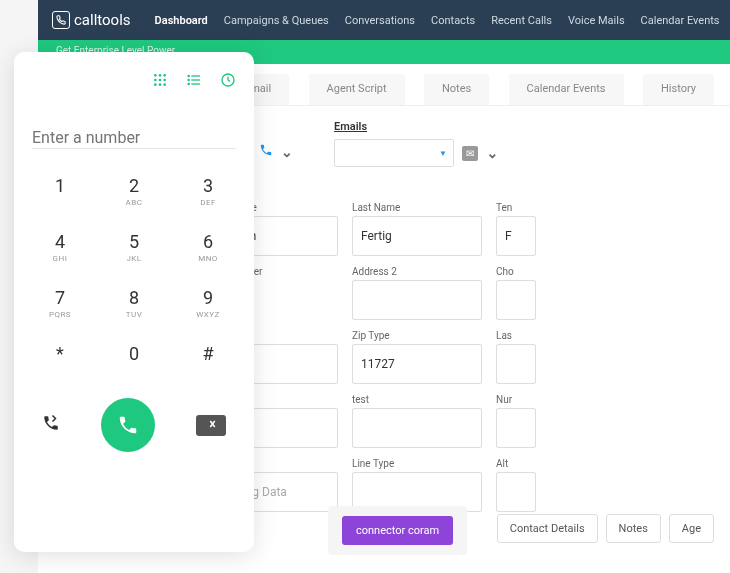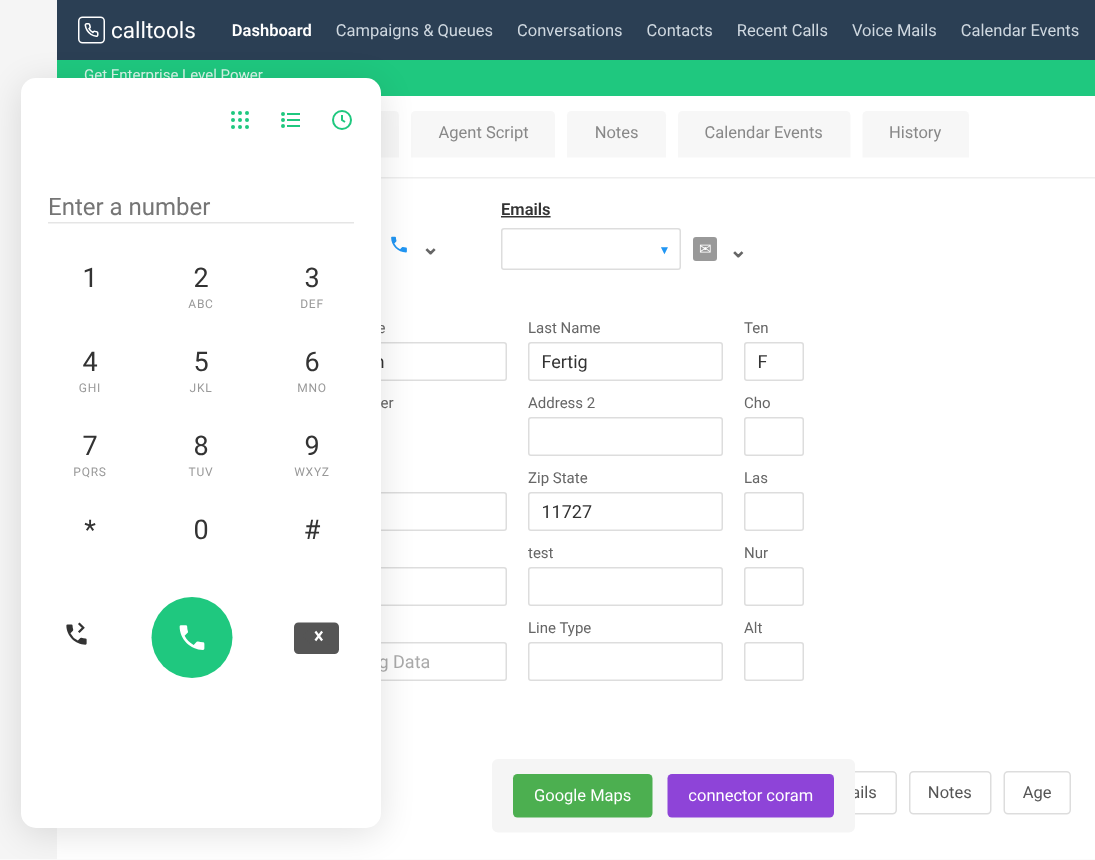--- a/index.html
+++ b/index.html
@@ -9,21 +9,21 @@
 .logo { color: #fff; font-size: 15px; margin-right: 24px; display: flex; align-items: center; gap: 4px; }
 .logo-icon { width: 18px; height: 18px; border: 1.5px solid #fff; border-radius: 3px; display: flex; align-items: center; justify-content: center; font-size: 10px; }
 .nav { display: flex; gap: 16px; }
 .nav-item { color: #cfd8e0; font-size: 11px; cursor: pointer; white-space: nowrap; }
 .nav-item.active { color: #fff; font-weight: 600; }
 
 .greenbar { background: #1fc87f; height: 24px; margin-left: 38px; color: #d7f5e8; font-size: 10px; padding: 5px 18px; }
 
 .main { margin-left: 38px; background: #fff; height: 509px; position: relative; }
 
-.tabs { display: flex; padding: 10px 16px 13px; gap: 8px; border-bottom: 1px solid #eee; }
+.tabs { display: flex; padding: 10px 16px 0; gap: 8px; border-bottom: 1px solid #eee; justify-content: space-between; }
 .tab { padding: 8px 18px; font-size: 11px; color: #888; cursor: pointer; background: #f7f7f7; border-radius: 3px 3px 0 0; }
 .tab.active { color: #2196f3; background: #fff; border-bottom: 2px solid #2196f3; }
 
 .form-area { padding: 14px 16px; }
 .row-top { display: flex; gap: 40px; margin-bottom: 8px; }
 .section-label { font-size: 11px; font-weight: 600; color: #333; margin-bottom: 6px; display: block; text-decoration: underline; }
 .phone-box { width: 240px; }
 .phone-select { border: 1px solid #ddd; padding: 6px 8px; font-size: 10px; color: #666; display: flex; align-items: center; justify-content: space-between; border-radius: 2px; }
 .caret { font-size: 8px; color: #888; }
 .phone-row { display: flex; align-items: center; gap: 8px; }
@@ -33,21 +33,21 @@
 .email-row { display: flex; align-items: center; gap: 8px; }
 .email-select { border: 1px solid #ddd; height: 28px; width: 120px; border-radius: 2px; display: flex; align-items: center; justify-content: flex-end; padding: 0 6px; }
 .env-icon { background: #999; color: #fff; font-size: 10px; padding: 2px 4px; border-radius: 2px; }
 
 .flags { font-size: 10px; color: #888; display: flex; gap: 10px; margin-top: 8px; }
 .flag-x { display: inline-block; width: 11px; height: 11px; border: 1px solid #bbb; border-radius: 50%; text-align: center; line-height: 9px; font-size: 8px; color: #999; }
 
 .grid { display: grid; grid-template-columns: 140px 130px 130px 40px; gap: 10px 14px; margin-top: 18px; }
 .field { display: flex; flex-direction: column; }
 .field label { font-size: 10px; color: #666; margin-bottom: 3px; white-space: nowrap; overflow: hidden; }
-.field input { border: 1px solid #ddd; padding: 5px 8px; font-size: 12px; color: #333; border-radius: 2px; height: 26px; width: 100%; }
+.field input { border: 1px solid #ddd; padding: 5px 8px; font-size: 12px; color: #333; border-radius: 2px; height: 40px; width: 100%; }
 .field input::placeholder { color: #aaa; }
 .toggle { width: 30px; height: 14px; background: #ddd; border-radius: 10px; position: relative; margin-top: 6px; }
 .toggle::after { content: ''; width: 16px; height: 16px; background: #fff; border: 1px solid #ccc; border-radius: 50%; position: absolute; top: -2px; left: -1px; }
 
 .bottom-buttons { position: absolute; right: 16px; top: 450px; display: flex; gap: 8px; }
 .btn-outline { border: 1px solid #ddd; background: #fff; padding: 7px 12px; font-size: 11px; color: #555; border-radius: 3px; cursor: pointer; }
 
 .action-buttons { position: absolute; left: 290px; bottom: 18px; display: flex; gap: 10px; background: #f5f5f5; padding: 10px 14px; border-radius: 4px; }
 .btn-green { background: #4caf50; color: #fff; border: none; padding: 8px 14px; font-size: 11px; border-radius: 3px; cursor: pointer; }
 .btn-purple { background: #8e44d8; color: #fff; border: none; padding: 8px 14px; font-size: 11px; border-radius: 3px; cursor: pointer; }
@@ -173,21 +173,21 @@
 
       <div class="field">
           <label>test field</label>
           <input style="">
         </div>
       <div class="field">
           <label>State</label>
           <input value="NY" style="">
         </div>
       <div class="field">
-          <label>Zip State</label>
+          <label>Zip Type</label>
           <input value="11727" style="">
         </div>
       <div class="field">
           <label>Las</label>
           <input style="">
         </div>
 
       <div class="field">
           <label>City</label>
           <input value="coram" style="">
@@ -224,21 +224,20 @@
     </div>
   </div>
 
   <div class="bottom-buttons">
     <button class="btn-outline">Contact Details</button>
     <button class="btn-outline">Notes</button>
     <button class="btn-outline">Age</button>
   </div>
 
   <div class="action-buttons">
-    <button class="btn-green">Google Maps</button>
     <button class="btn-purple">connector coram</button>
   </div>
 </div>
 
 <div class="dialer">
   <div class="dialer-top">
     <span>
       <svg width="16" height="16" viewBox="0 0 24 24" fill="#1fc87f">
           <circle cx="5" cy="5" r="2"></circle>
           <circle cx="12" cy="5" r="2"></circle>

